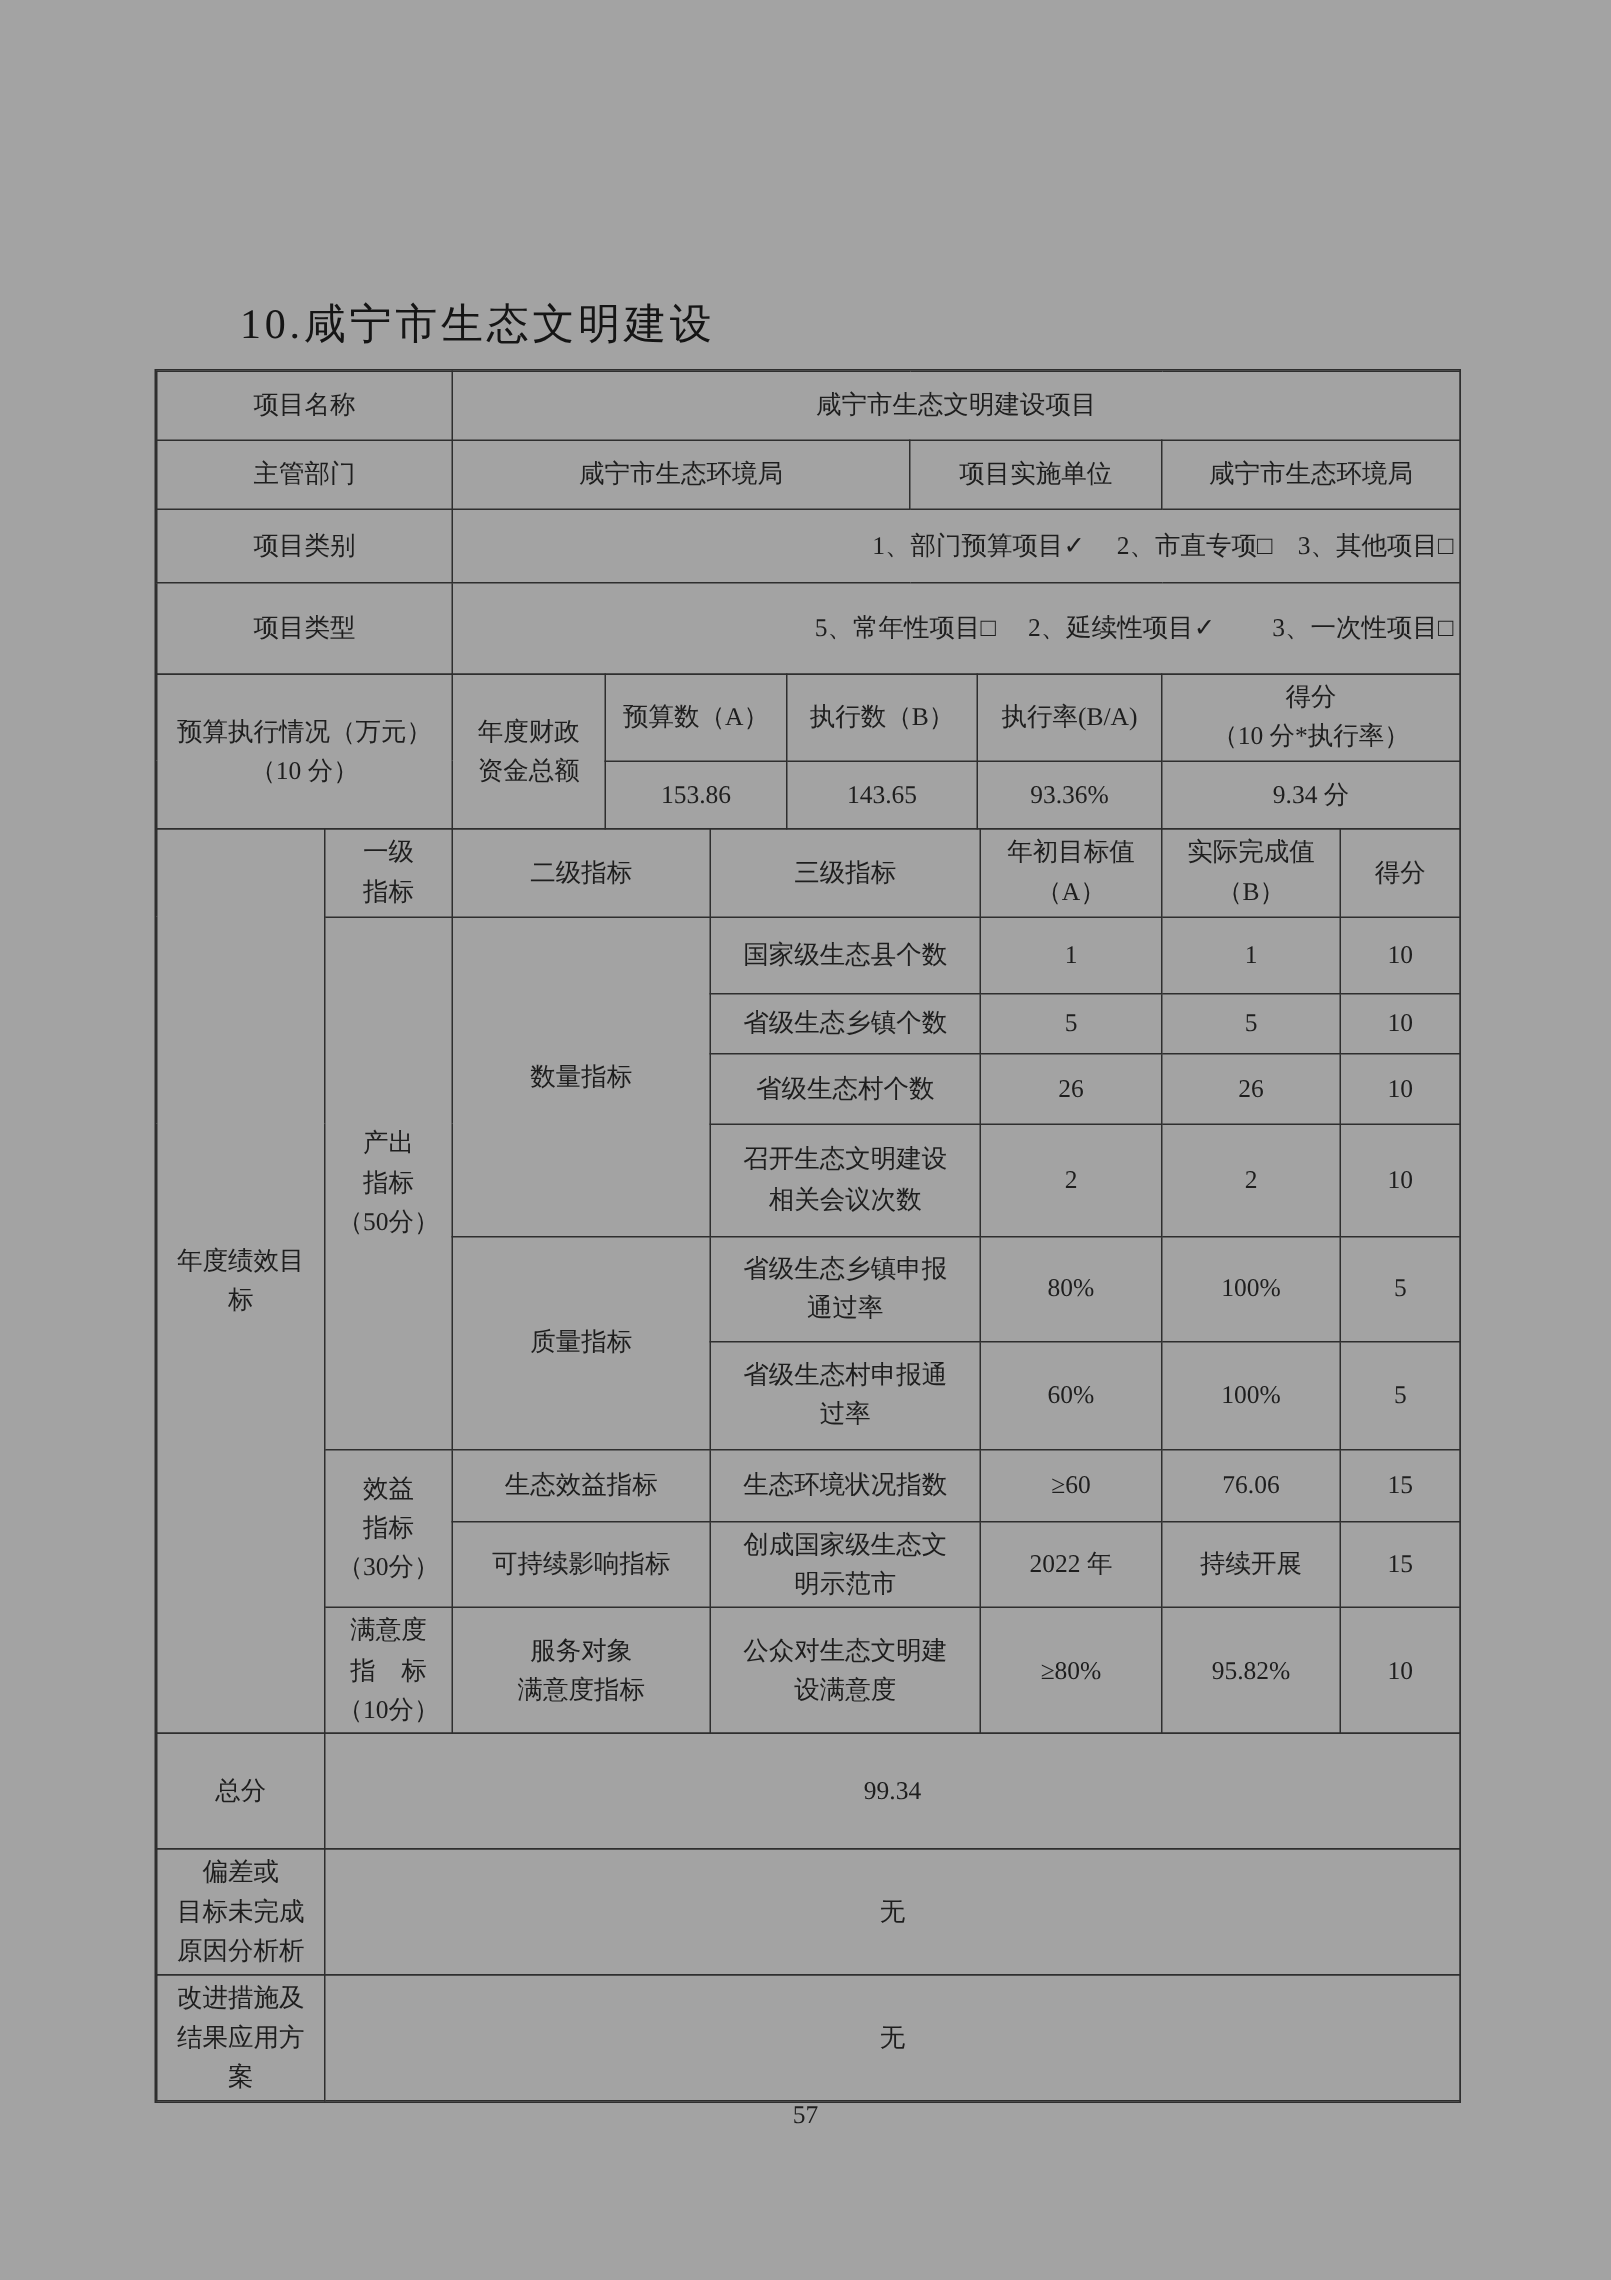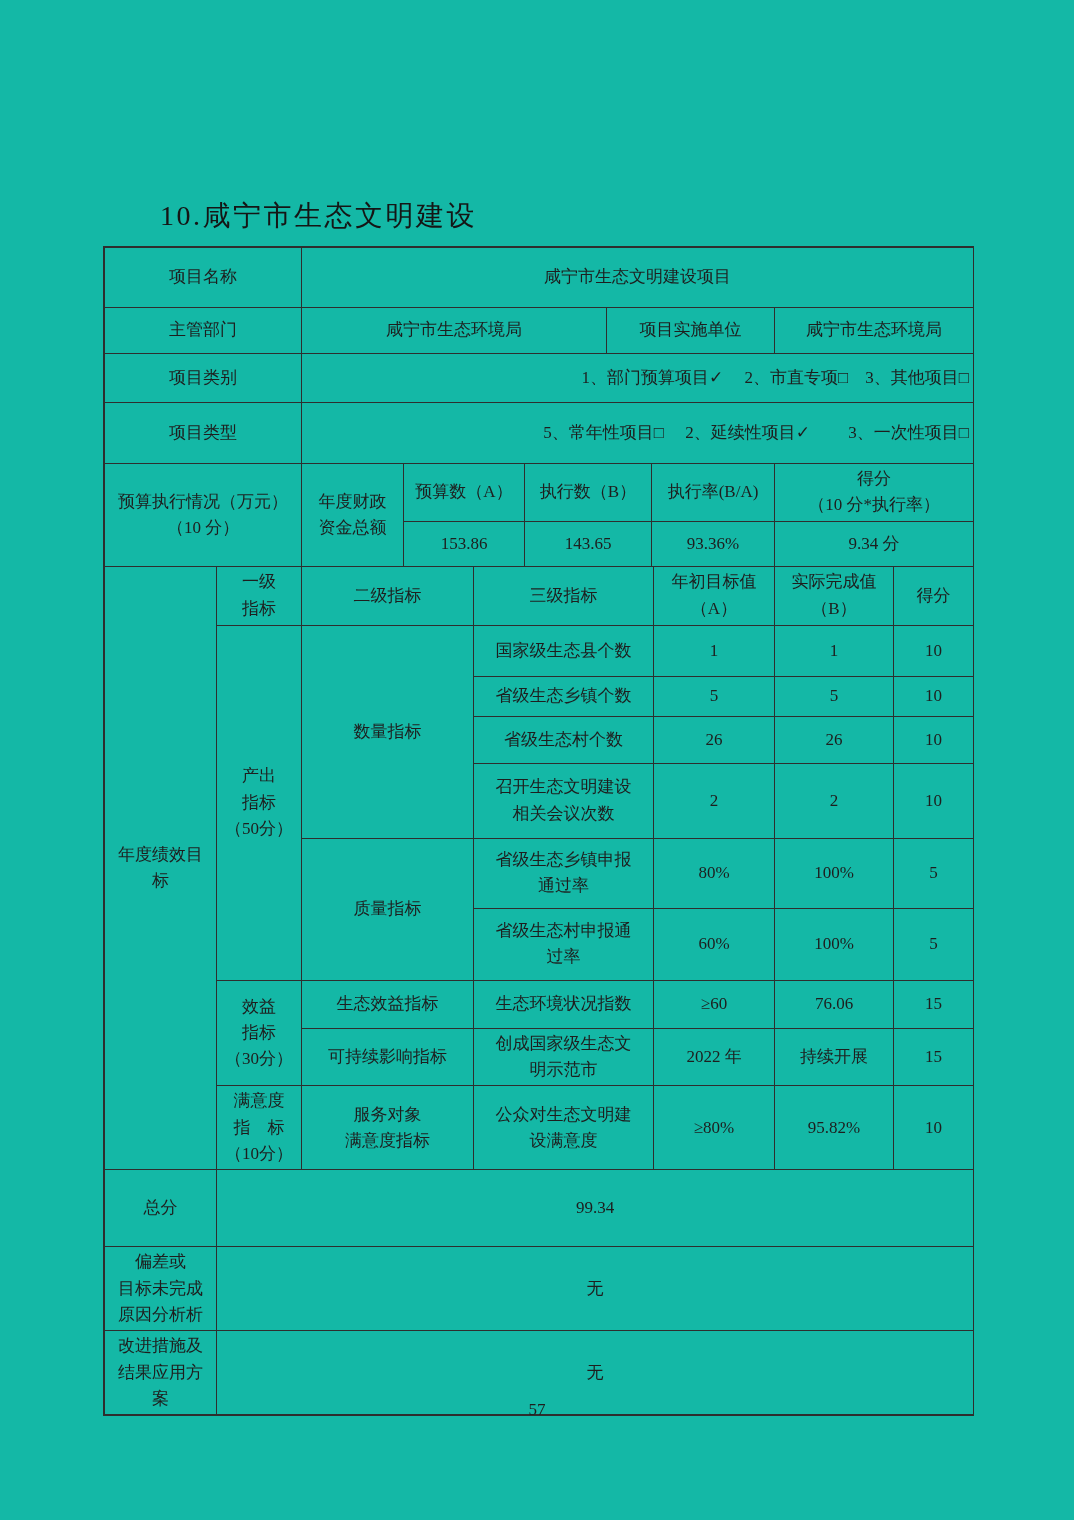--- a/index.html
+++ b/index.html
@@ -1,19 +1,19 @@
 <!DOCTYPE html>
 <html><head>
 <meta charset="utf-8">
 <style>
   html,body { margin:0; padding:0; background:#ffffff; }
   .page {
     position:relative;
     width:1074px; height:1520px;
-    background:#14b8a6;
+    background:#a3a3a3;
     font-family:"Liberation Serif","DejaVu Serif",serif;
     color:#1e1e1e;
     overflow:hidden;
   }
   .doc-title {
     position:absolute;
     left:160px; top:197px;
     font-size:28px;
     letter-spacing:2.5px;
     color:#151515;
@@ -61,21 +61,21 @@
   <div class="tbl">
 
     <table class="t">
       <colgroup>
           <col style="width:197px">
           <col style="width:305px">
           <col style="width:168px">
           <col style="width:199px">
         </colgroup>
       <tbody>
-          <tr style="height:60px">
+          <tr style="height:46px">
         <td>项目名称</td>
         <td colspan="3">咸宁市生态文明建设项目</td>
       </tr>
       <tr style="height:46px">
         <td>主管部门</td>
         <td>咸宁市生态环境局</td>
         <td>项目实施单位</td>
         <td>咸宁市生态环境局</td>
       </tr>
       <tr style="height:49px">

